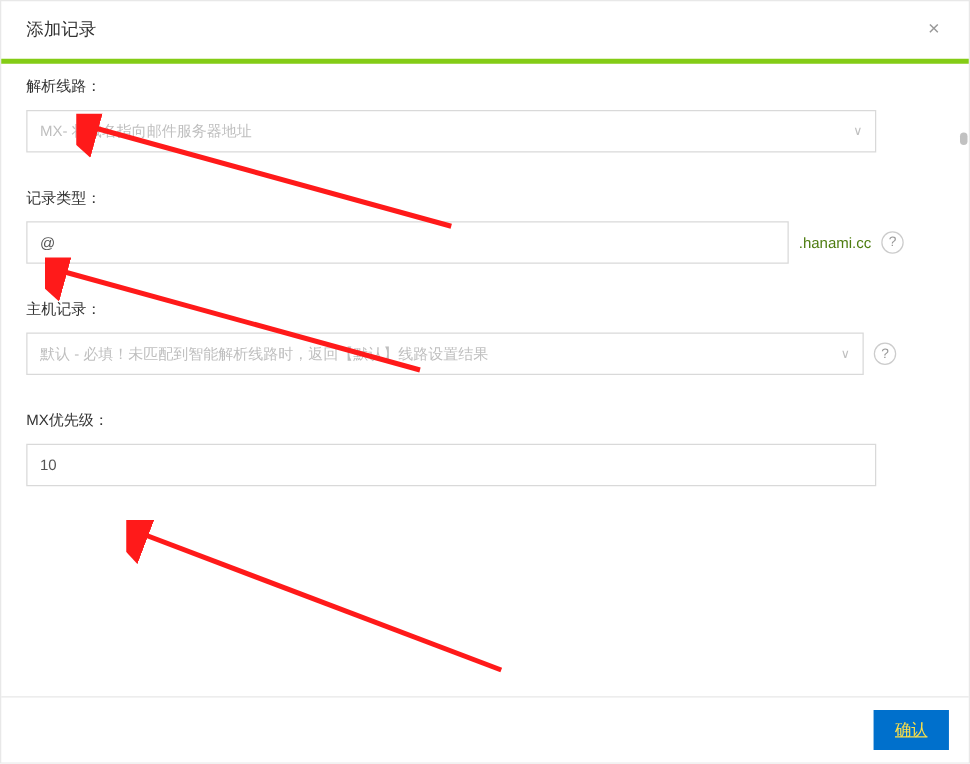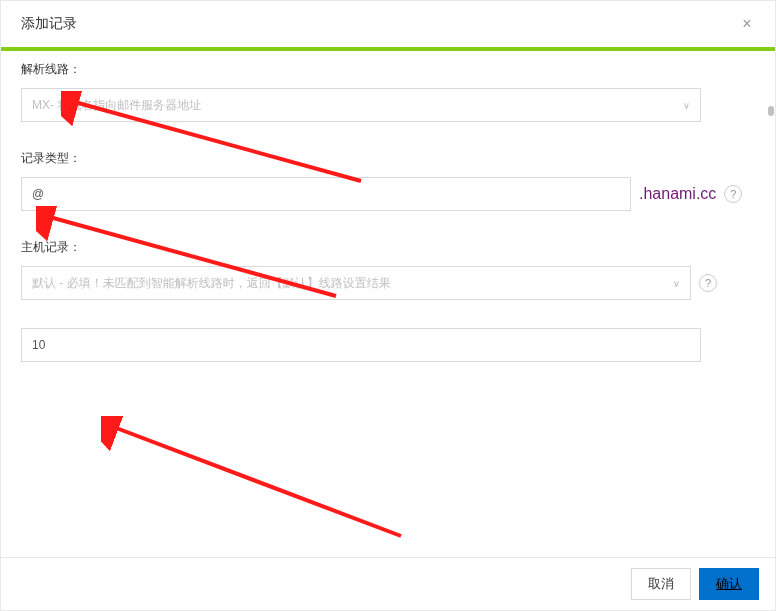--- a/index.html
+++ b/index.html
@@ -95,22 +95,22 @@
     width: 100%;
     height: 100%;
     font-size: 12px;
     color: #555;
     background: transparent;
   }
   .w-680 { width: 680px; }
   .w-680b { width: 670px; }
   .w-610 { width: 610px; }
   .suffix-text {
-    color: #701a75;
-    font-size: 16px;
+    color: #4d7c0f;
+    font-size: 12px;
     white-space: nowrap;
   }
   .help-icon {
     width: 18px;
     height: 18px;
     border: 1px solid #ccc;
     border-radius: 50%;
     display: inline-flex;
     align-items: center;
     justify-content: center;
@@ -133,21 +133,21 @@
     border: 1px solid #d9d9d9;
     background: #fff;
     color: #333;
     cursor: pointer;
     display: inline-flex;
     align-items: center;
   }
   .btn-primary {
     background: #0070cc;
     border-color: #0070cc;
-    color: #000000;
+    color: #fde047;
     text-decoration: underline;
   }
   
   .scroll-track {
     position: absolute;
     right: 0;
     top: 0;
     width: 8px;
     height: 100%;
   }
@@ -209,20 +209,21 @@
             <span class="select-arrow">∨</span>
           </div>
           <span class="help-icon">?</span>
         </div>
       </div>
 
       <div class="form-group">
       </div>
 
       <div class="form-group">
+        <label class="form-label">MX优先级：</label>
         <div class="form-row">
           <div class="input-box w-680">
             <input type="text" value="10" style="">
           </div>
         </div>
       </div>
 
     </div>
 
     <svg class="arrow-svg" style="left:60px; top:40px;" width="320" height="100">
@@ -251,16 +252,15 @@
       </defs>
       <line x1="300" y1="120" x2="10" y2="10" stroke="#ff1a1a" stroke-width="4" marker-end="url(#ah3)"></line>
     </svg>
 
     <div class="scroll-track">
       <div class="scroll-thumb"></div>
     </div>
   </div>
 
   <div class="modal-footer">
-    <button class="btn">取消</button>
     <button class="btn btn-primary">确认</button>
   </div>
 </div>
 
 </body></html>

